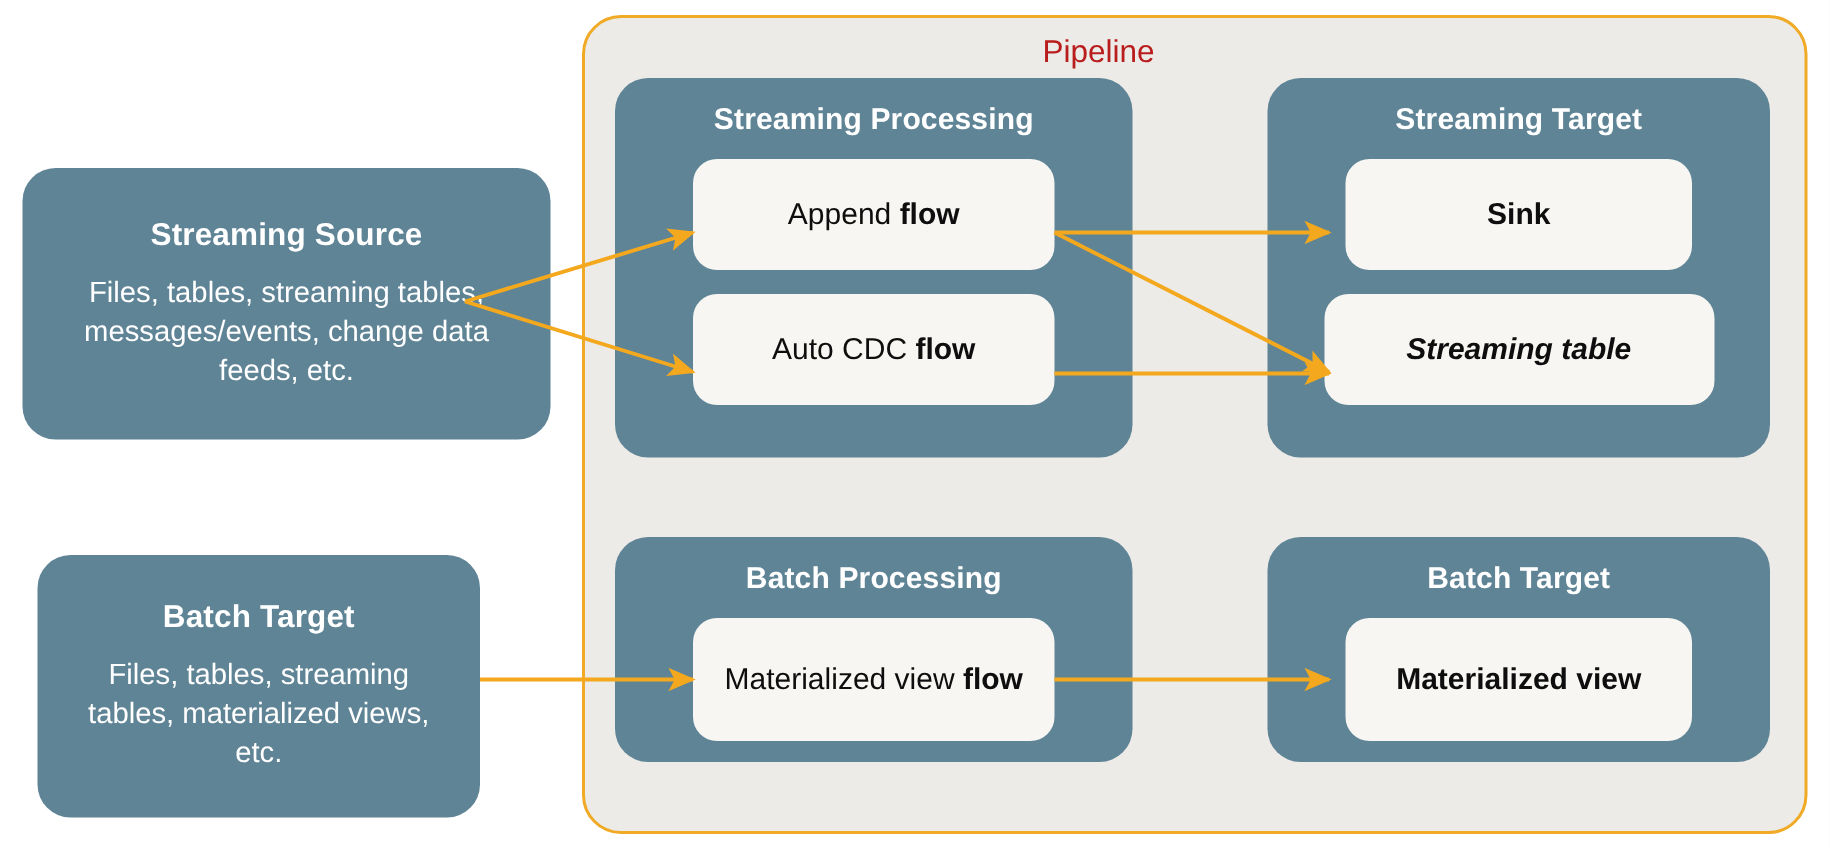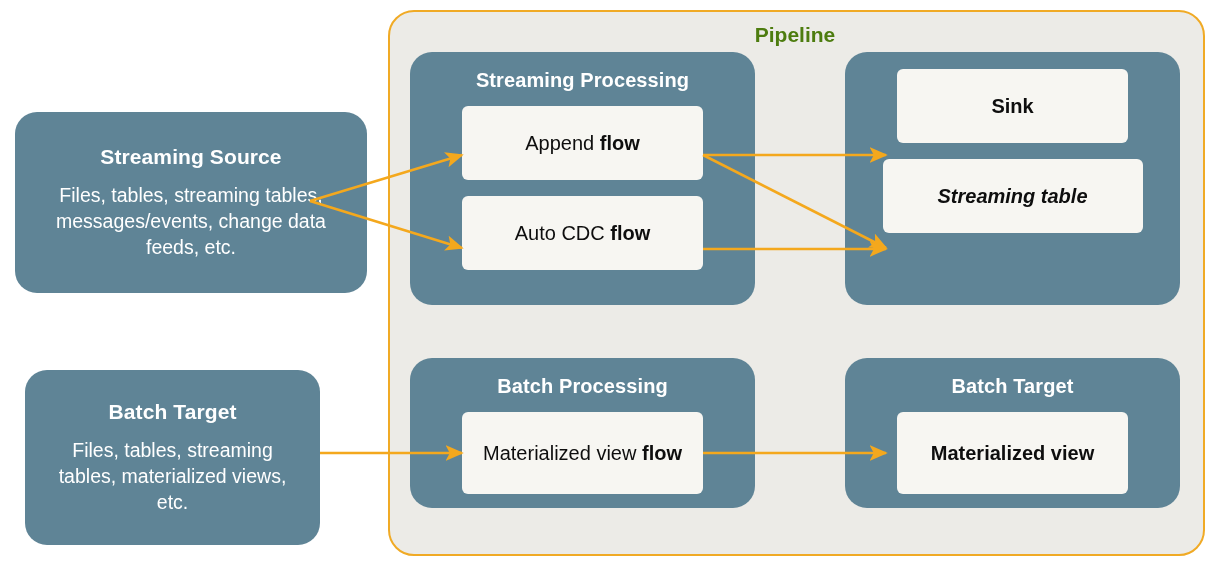--- a/index.html
+++ b/index.html
@@ -50,23 +50,23 @@
   }
 
   
   .pipeline-panel {
     background: #ecebe7;
     border: 2px solid #f0aa25;
     border-radius: 26px;
   }
   .pipeline-label {
     font-size: 21px;
-    font-weight: bold;
-    color: #4d7c0f;
-    text-align: center;
+    font-weight: normal;
+    color: #b91c1c;
+    text-align: left;
     white-space: nowrap;
   }
 
   
   .group-box {
     background: #5f8496;
     border-radius: 22px;
     display: flex;
     flex-direction: column;
     align-items: center;
@@ -78,21 +78,21 @@
     color: #ffffff;
     text-align: center;
     letter-spacing: .1px;
     margin-bottom: 14px;
     white-space: nowrap;
   }
 
   
   .card {
     background: #f7f6f2;
-    border-radius: 6px;
+    border-radius: 16px;
     display: flex;
     align-items: center;
     justify-content: center;
     text-align: center;
     color: #0e0e0e;
     font-size: 20px;
     line-height: 1.25;
     box-sizing: border-box;
     padding: 4px 10px;
   }
@@ -132,20 +132,21 @@
     <div class="group-title">Streaming Processing</div>
     <div class="card" style="width:241px; height:74px; margin-bottom:16px;">
       <span><span class="n">Append </span><span class="b">flow</span></span>
     </div>
     <div class="card" style="width:241px; height:74px;">
       <span><span class="n">Auto CDC </span><span class="b">flow</span></span>
     </div>
   </div>
 
   <div class="abs group-box" style="left:845px; top:52px; width:335px; height:253px;">
+    <div class="group-title">Streaming Target</div>
     <div class="card bold" style="width:231px; height:74px; margin-bottom:16px;">Sink</div>
     <div class="card bold" style="width:260px; height:74px;font-style:italic;">Streaming table</div>
   </div>
 
   <div class="abs group-box" style="left:410px; top:358px; width:345px; height:150px;">
     <div class="group-title">Batch Processing</div>
     <div class="card" style="width:241px; height:82px;text-align:right;">
       <span><span class="n">Materialized view </span><span class="b">flow</span></span>
     </div>
   </div>

